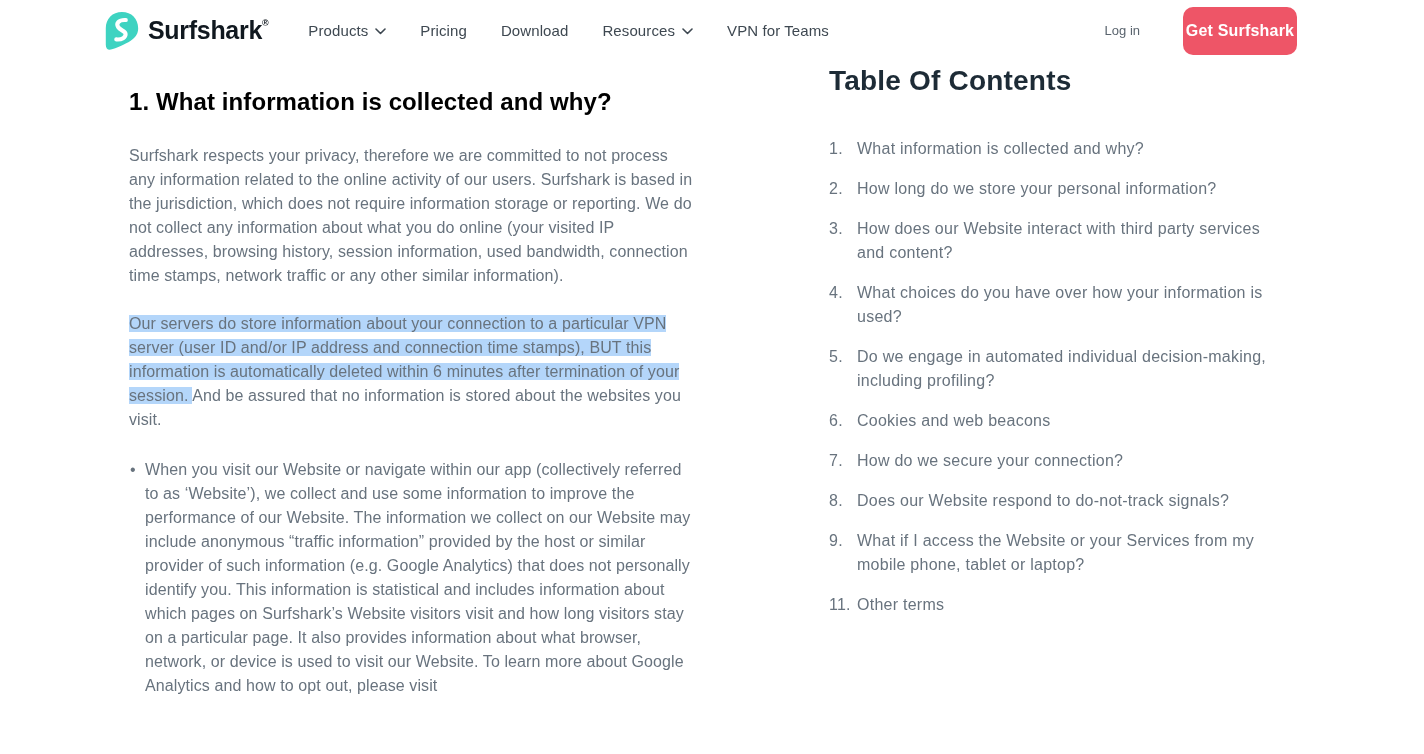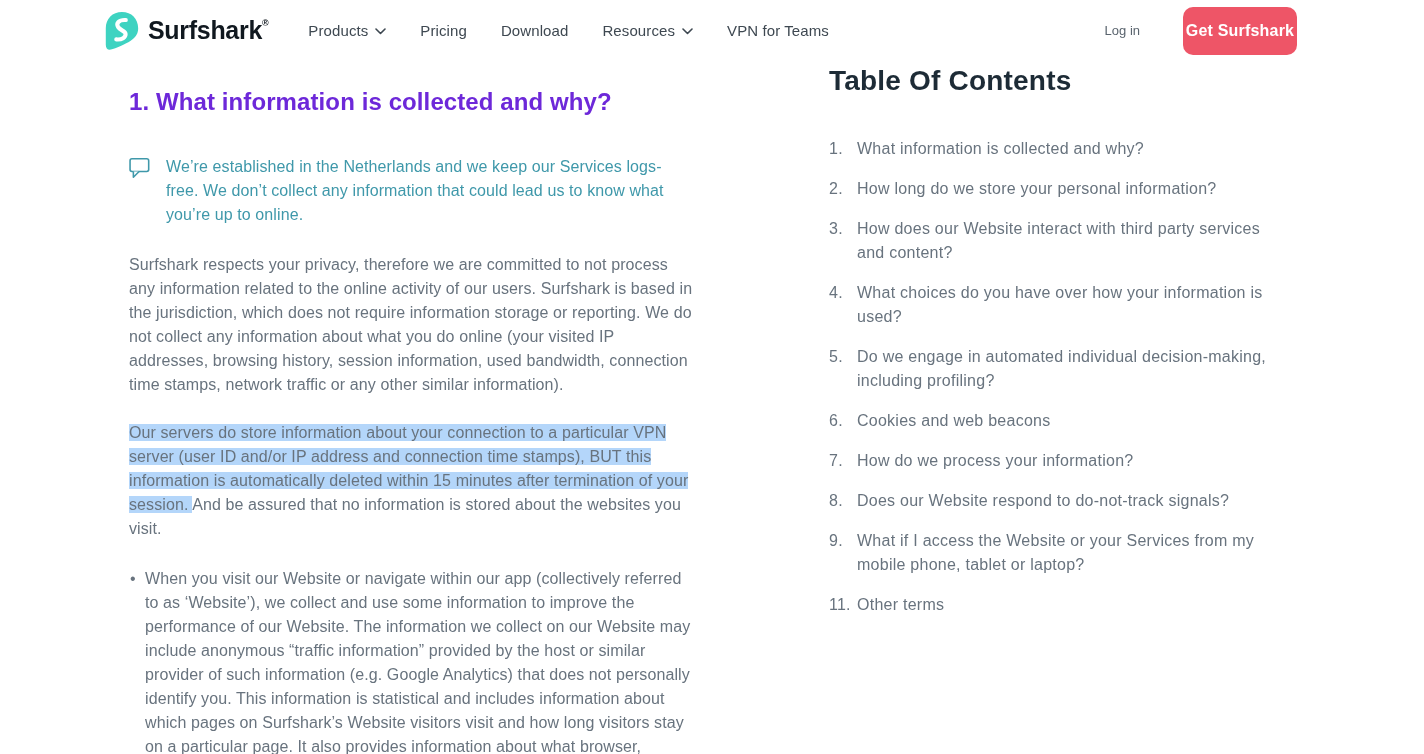--- a/index.html
+++ b/index.html
@@ -43,21 +43,21 @@
     font-family: inherit;
   }
 
   
   .main { display: flex; padding-left: 129px; }
   .article { width: 568px; margin-top: 25px; }
   .toc { width: 460px; margin-left: 132px; margin-top: 4px; }
 
   
   .article h1 {
-    font-size: 24px; font-weight: 700; color: #6d28d9;
+    font-size: 24px; font-weight: 700; color: #000000;
     letter-spacing: 0.1px; line-height: 32px;
   }
   .quote {
     display: flex; align-items: flex-start; gap: 16px;
     margin-top: 37px;
   }
   .quote-icon { width: 21px; height: 22px; flex: 0 0 auto; margin-top: 2px; }
   .quote-text {
     width: 520px;
     font-size: 16px; line-height: 24px; color: #3f98aa; letter-spacing: 0.1px;
@@ -129,31 +129,24 @@
     <span class="login">Log in</span>
     <button class="cta-btn">Get Surfshark</button>
   </div>
 </header>
 
 <main class="main">
 
   <article class="article">
     <h1>1. What information is collected and why?</h1>
 
-    <div class="quote">
-      <svg class="quote-icon" viewBox="0 0 24 25">
-        <rect x="1.2" y="2" width="21.3" height="14.5" rx="2.2" fill="none" stroke="#3f98aa" stroke-width="1.8"></rect>
-        <path d="M5 16.5 L5 23 L11.5 16.5" fill="#ffffff" stroke="#3f98aa" stroke-width="1.8" stroke-linejoin="round"></path>
-      </svg>
-      <p class="quote-text">We’re established in the Netherlands and we keep our Services logs-free. We don’t collect any information that could lead us to know what you’re up to online.</p>
-    </div>
 
     <p class="body-text p1">Surfshark respects your privacy, therefore we are committed to not process any information related to the online activity of our users. Surfshark is based in the jurisdiction, which does not require information storage or reporting. We do not collect any information about what you do online (your visited IP addresses, browsing history, session information, used bandwidth, connection time stamps, network traffic or any other similar information).</p>
 
-    <p class="body-text p2"><span class="hl">Our servers do store information about your connection to a particular VPN server (user ID and/or IP address and connection time stamps), BUT this information is automatically deleted within 15 minutes after termination of your session. </span><span>And be assured that no information is stored about the websites you visit.</span></p>
+    <p class="body-text p2"><span class="hl">Our servers do store information about your connection to a particular VPN server (user ID and/or IP address and connection time stamps), BUT this information is automatically deleted within 6 minutes after termination of your session. </span><span>And be assured that no information is stored about the websites you visit.</span></p>
 
     <ul class="bullets">
       <li class="body-text">When you visit our Website or navigate within our app (collectively referred to as ‘Website’), we collect and use some information to improve the performance of our Website. The information we collect on our Website may include anonymous “traffic information” provided by the host or similar provider of such information (e.g. Google Analytics) that does not personally identify you. This information is statistical and includes information about which pages on Surfshark’s Website visitors visit and how long visitors stay on a particular page. It also provides information about what browser, network, or device is used to visit our Website. To learn more about Google Analytics and how to opt out, please visit</li>
     </ul>
   </article>
 
   <aside class="toc">
     <h2>Table Of Contents</h2>
     <ol>
       <li>
@@ -175,21 +168,21 @@
       <li>
           <span class="num">5.</span>
           <span class="label">Do we engage in automated individual decision-making, including profiling?</span>
         </li>
       <li>
           <span class="num">6.</span>
           <span class="label">Cookies and web beacons</span>
         </li>
       <li>
           <span class="num">7.</span>
-          <span class="label">How do we process your information?</span>
+          <span class="label">How do we secure your connection?</span>
         </li>
       <li>
           <span class="num">8.</span>
           <span class="label">Does our Website respond to do-not-track signals?</span>
         </li>
       <li>
           <span class="num">9.</span>
           <span class="label">What if I access the Website or your Services from my mobile phone, tablet or laptop?</span>
         </li>
       <li>

